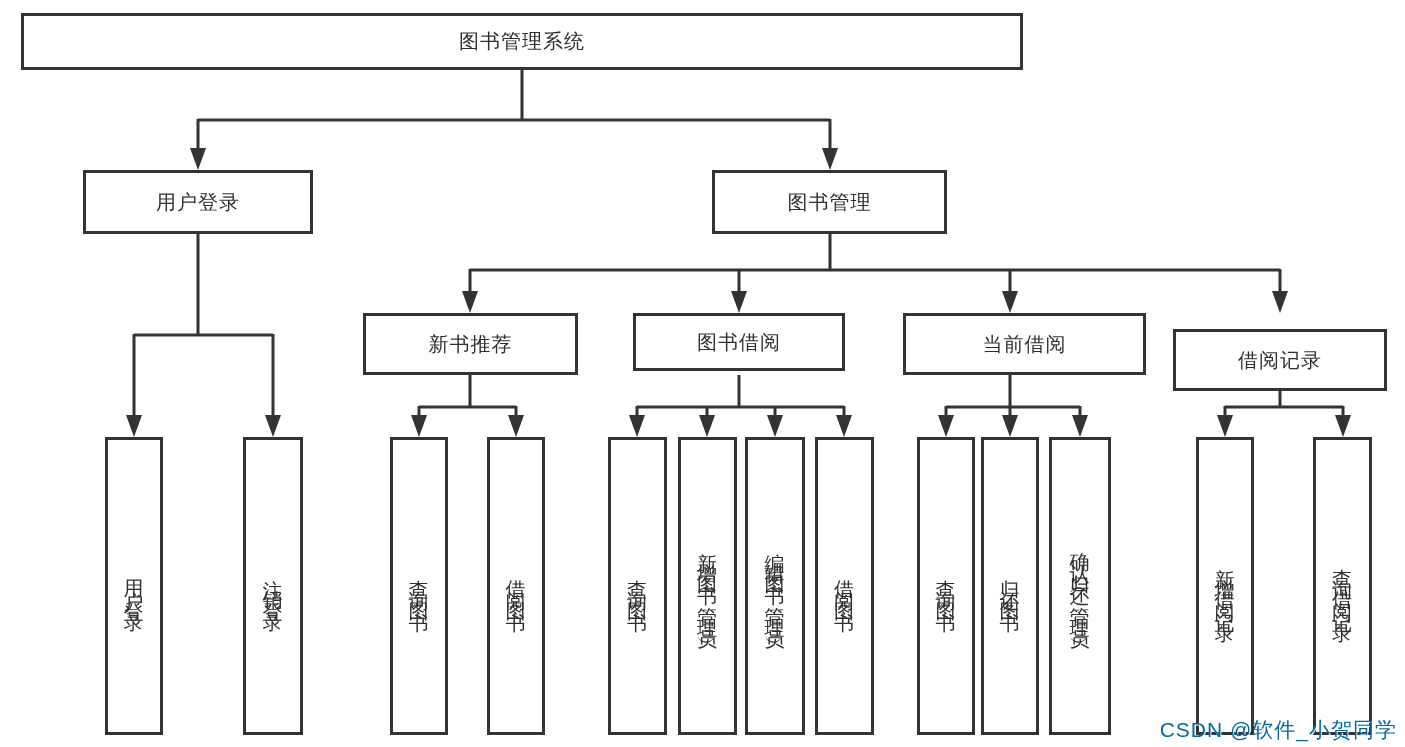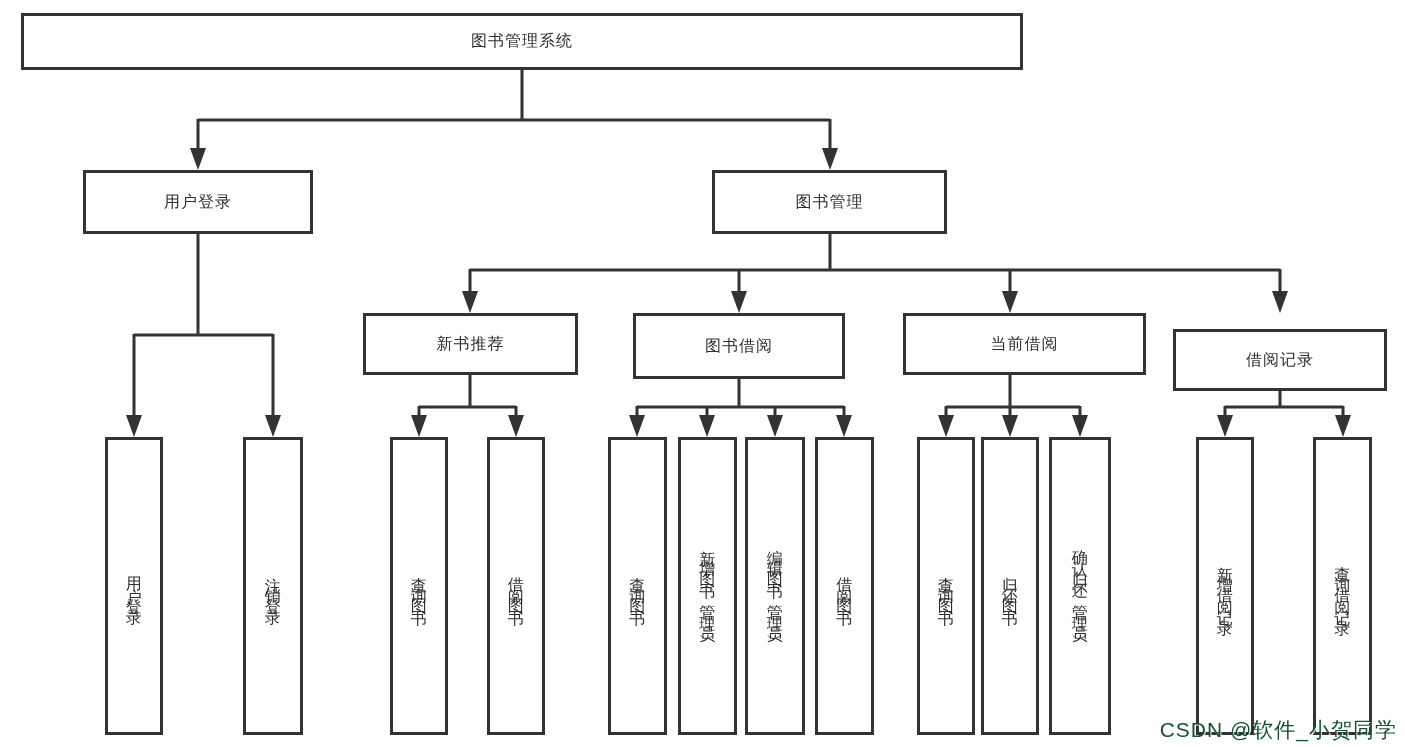--- a/index.html
+++ b/index.html
@@ -4,30 +4,30 @@
 <style>
   html,body{margin:0;padding:0;background:#fff;}
   #canvas{
     position:relative;width:1405px;height:747px;background:#fff;overflow:hidden;
     font-family:"Liberation Sans","DejaVu Sans",sans-serif;
   }
   #connectors{position:absolute;left:0;top:0;z-index:1;}
   .node{
     position:absolute;background:#fff;border:3px solid #333333;box-sizing:border-box;
     display:flex;align-items:center;justify-content:center;z-index:2;
-    color:#2f2f2f;font-size:16px;
+    color:#2f2f2f;font-size:20px;
   }
   .node.h .lbl{letter-spacing:1px;white-space:nowrap;}
   .node.v .lbl{
     writing-mode:vertical-rl;text-orientation:mixed;
     letter-spacing:11px;line-height:1.1;
   }
   #watermark{
     position:absolute;right:8px;bottom:3px;z-index:3;
-    font-size:21px;color:#14532d;letter-spacing:1px;
+    font-size:21px;color:#0369a1;letter-spacing:1px;
     text-shadow:1px 1px 0 rgba(255,255,255,.85);white-space:nowrap;
   }
 </style>
 </head>
 <body>
 
 <div id="canvas">
 
   <svg id="connectors" width="1405" height="747" viewBox="0 0 1405 747">
     <defs>
@@ -68,21 +68,21 @@
   <div class="node h" style="left:83px;top:170px;width:230px;height:64px">
     <span class="lbl">用户登录</span>
   </div>
   <div class="node h" style="left:712px;top:170px;width:235px;height:64px">
     <span class="lbl">图书管理</span>
   </div>
 
   <div class="node h" style="left:363px;top:313px;width:215px;height:62px">
     <span class="lbl">新书推荐</span>
   </div>
-  <div class="node h" style="left:633px;top:313px;width:212px;height:66px">
+  <div class="node h" style="left:633px;top:313px;width:212px;height:58px">
     <span class="lbl">图书借阅</span>
   </div>
   <div class="node h" style="left:903px;top:313px;width:243px;height:62px">
     <span class="lbl">当前借阅</span>
   </div>
   <div class="node h" style="left:1173px;top:329px;width:214px;height:62px">
     <span class="lbl">借阅记录</span>
   </div>
 
   <div class="node v" style="left:105px;top:437px;width:58px;height:298px">

